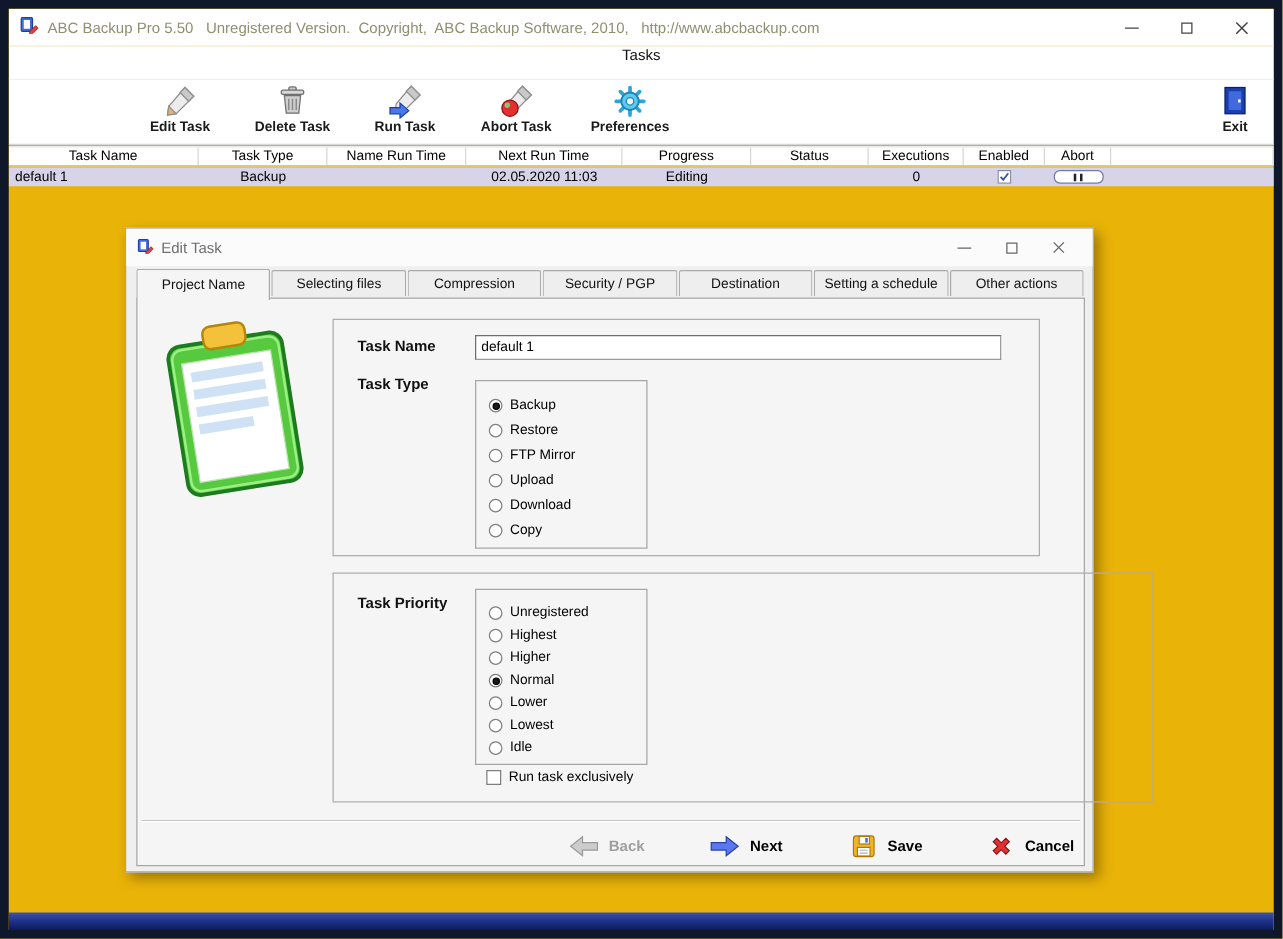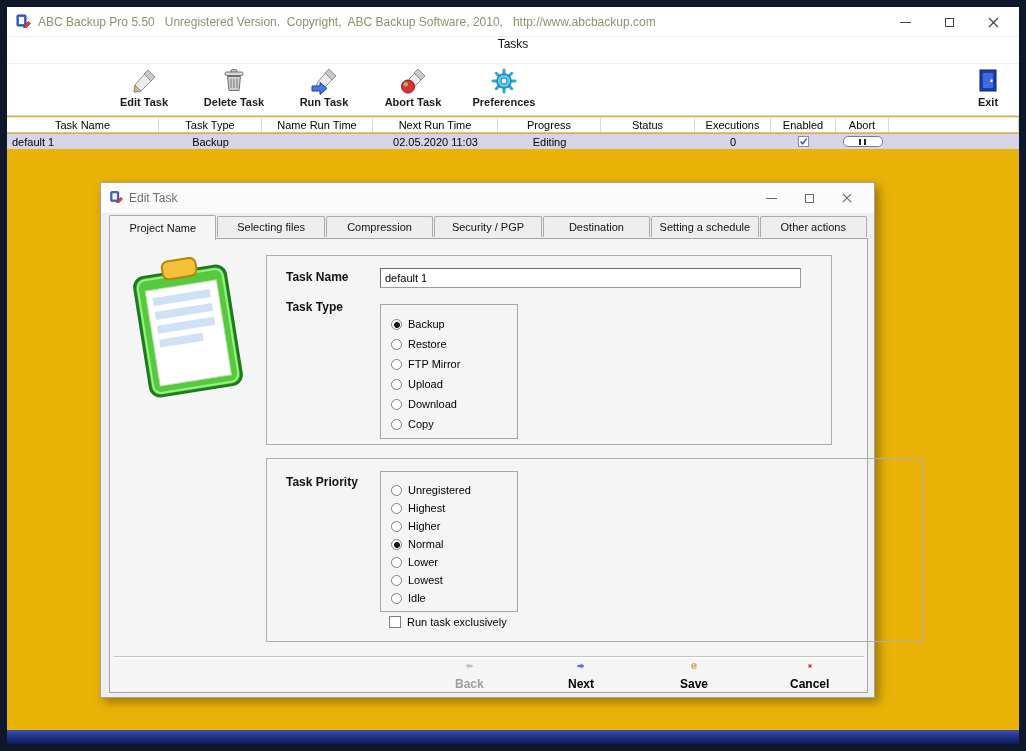--- a/index.html
+++ b/index.html
@@ -64,21 +64,21 @@
   .radiobox2 { left:113px; top:12px; width:138px; height:141px; }
   .opt-row { display:flex; align-items:center; gap:6px; font-size:11px; color:#000; cursor:default; }
   .radiobox1 .opt-row { height:20px; }
   .radiobox2 .opt-row { height:18px; }
   .radio { width:11px; height:11px; border-radius:50%; background:#fff; border:1px solid #7f7f7f; position:relative; flex:0 0 auto; }
   .radio.checked::after { content:""; position:absolute; left:2px; top:2px; width:4px; height:4px; border-radius:50%; background:#1a1a1a; border:0.5px solid #000; }
   .chk-row { position:absolute; left:122px; top:157px; display:flex; align-items:center; gap:6px; font-size:11px; color:#000; cursor:default; }
   .checkbox { width:12px; height:12px; background:#fff; border:1px solid #7f7f7f; flex:0 0 auto; }
 
   .page-sep { position:absolute; left:3px; right:3px; top:417px; border-top:1px solid #c6c6c6; border-bottom:1px solid #ffffff; }
-  .dlg-btn { position:absolute; top:424px; height:28px; display:flex; align-items:center; gap:8px; cursor:default;flex-direction:column; }
+  .dlg-btn { position:absolute; top:424px; height:28px; display:flex; align-items:center; gap:8px; cursor:default; }
   .dlg-btn .lbl { font-size:12px; font-weight:bold; color:#000; }
   .dlg-btn.disabled .lbl { color:#9e9e9e; }
   .b-back{left:345px}.b-next{left:458px}.b-save{left:570px}.b-cancel{left:680px}
 </style>
 </head>
 <body>
 
 <div class="window">
 
   <div class="titlebar">

